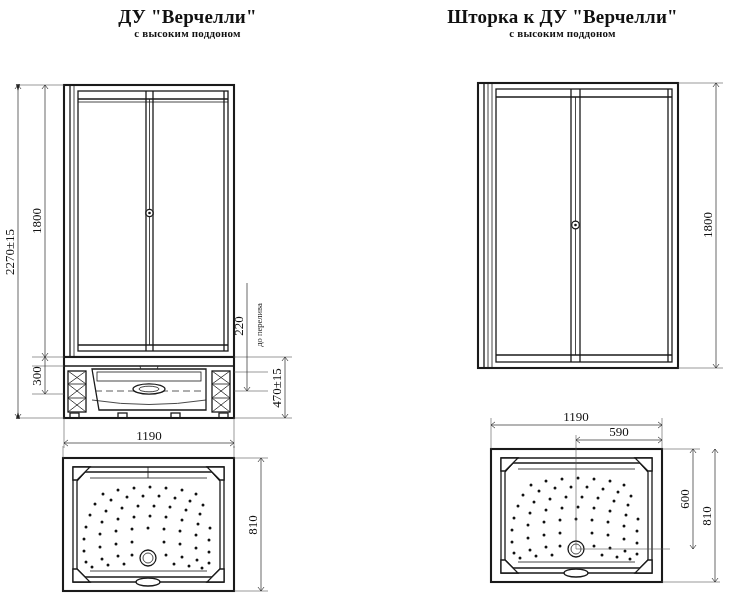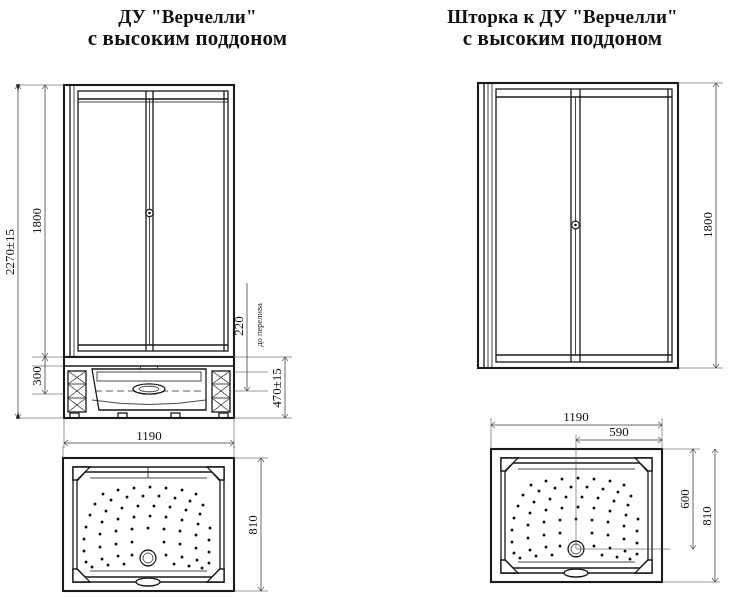--- a/index.html
+++ b/index.html
@@ -5,21 +5,21 @@
   html,body{margin:0;padding:0;background:#ffffff;}
   body{width:750px;height:597px;position:relative;overflow:hidden;
        font-family:"Liberation Serif", serif; color:#111;}
   .panel{position:absolute;top:0;height:597px;width:375px;}
   #panel-left{left:0;}
   #panel-right{left:375px;}
 
   .title{position:absolute;left:0;width:375px;text-align:center;
          font-weight:bold;line-height:1.12;}
   .title .l1{display:block;font-size:19px;letter-spacing:.2px;}
-  .title .l2{display:block;font-size:21px;letter-spacing:.2px;}
+  .title .l2{display:block;font-size:11px;letter-spacing:.2px;}
   #title-left{top:6px;}
   #title-right{top:6px;}
 
   svg{position:absolute;left:0;top:0;overflow:visible;}
   .ln{stroke:#1a1a1a;fill:none;}
   .thin{stroke-width:.8;}
   .med{stroke-width:1.3;}
   .thick{stroke-width:2.1;}
   .dim{stroke:#2a2a2a;stroke-width:.7;fill:none;}
   .dimx{stroke:#555;stroke-width:.6;fill:none;}

